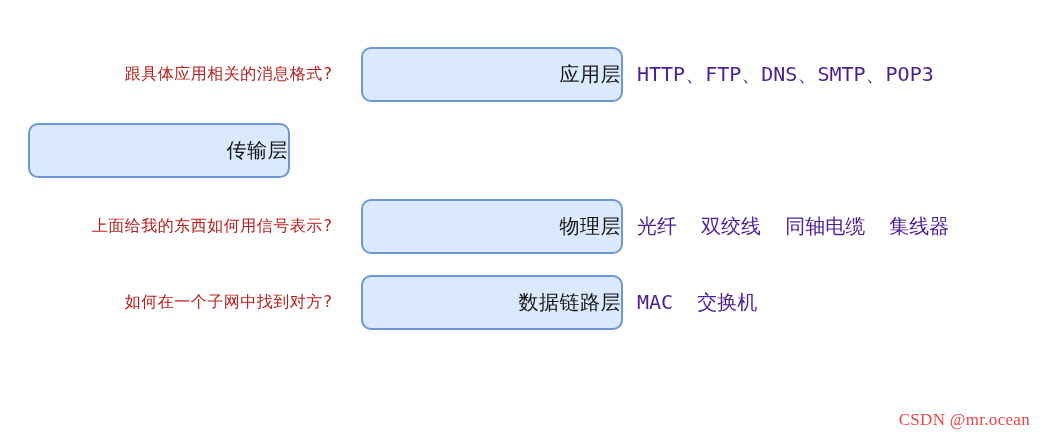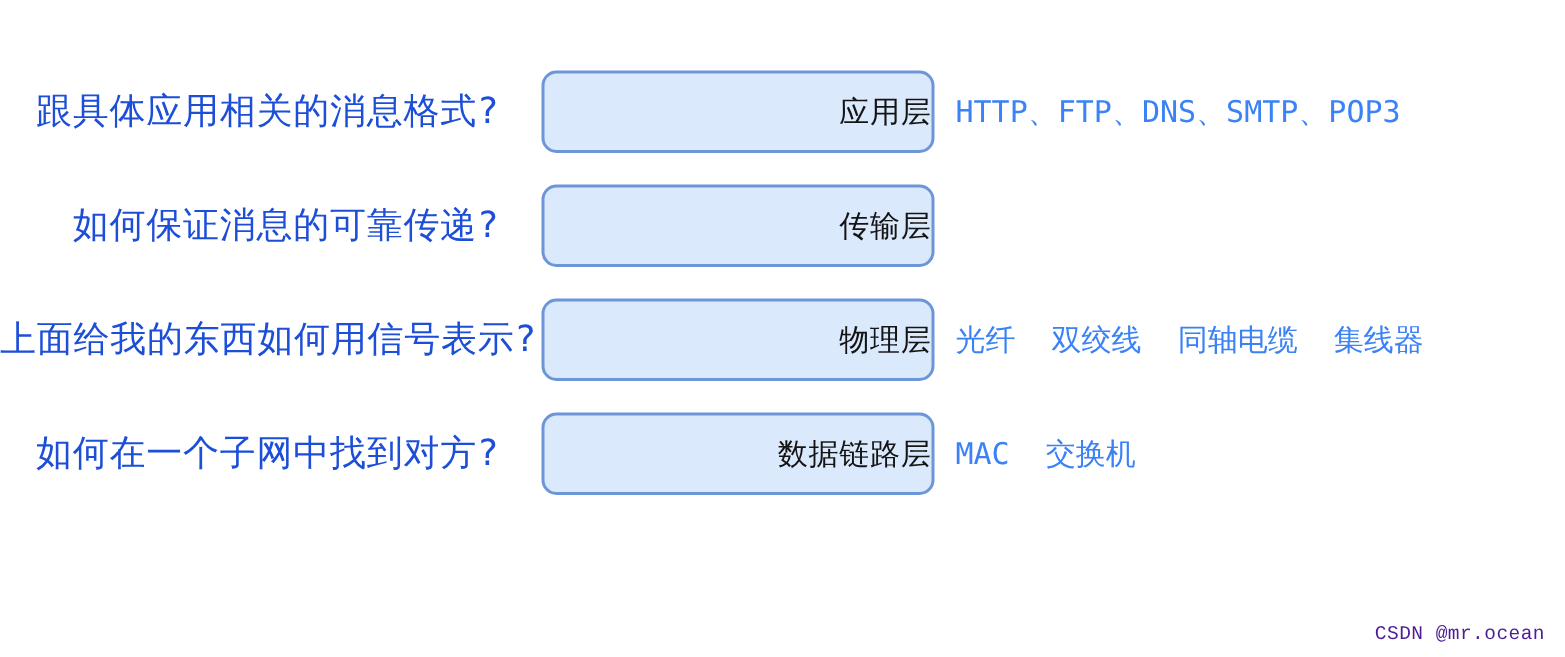--- a/index.html
+++ b/index.html
@@ -18,23 +18,23 @@
     overflow: hidden;
   }
   .row {
     display: flex;
     align-items: center;
     height: 76px;
   }
   .question {
     width: 333px;
     text-align: right;
-    font-size: 24px;
+    font-size: 16px;
     letter-spacing: 0.5px;
-    color: #1d4ed8;
+    color: #b91c1c;
     white-space: pre;
   }
   .layer-box {
     margin-left: 28px;
     width: 262px;
     height: 55px;
     box-sizing: border-box;
     border: 2px solid var(--box-border, #6d96d8);
     border-radius: 10px;
     background: var(--box-fill, #dbe9fc);
@@ -44,48 +44,47 @@
     flex-shrink: 0;
   }
   .layer-label {
     font-size: 20px;
     letter-spacing: 0.5px;
     color: #141414;
   }
   .protocols {
     margin-left: 14px;
     font-size: 20px;
-    color: #3b82f6;
+    color: #4c1d95;
     white-space: pre;
   }
   .watermark {
     position: absolute;
     right: 13px;
     bottom: 8px;
-    font-size: 13px;
-    color: #4c1d95;
-    font-family: Liberation Mono, monospace;
+    font-size: 17px;
+    color: #ef4444;
+    font-family: Liberation Serif, serif;
     letter-spacing: 0.3px;
   }
 </style>
 </head>
 <body>
 
 <div class="canvas">
 
   <div class="row">
     <div class="question">跟具体应用相关的消息格式?</div>
     <div class="layer-box">
       <span class="layer-label">应用层</span>
     </div>
     <div class="protocols">HTTP、FTP、DNS、SMTP、POP3</div>
   </div>
 
   <div class="row">
-    <div class="question">如何保证消息的可靠传递?</div>
     <div class="layer-box">
       <span class="layer-label">传输层</span>
     </div>
   </div>
 
 
   <div class="row">
     <div class="question">上面给我的东西如何用信号表示?</div>
     <div class="layer-box">
       <span class="layer-label">物理层</span>

